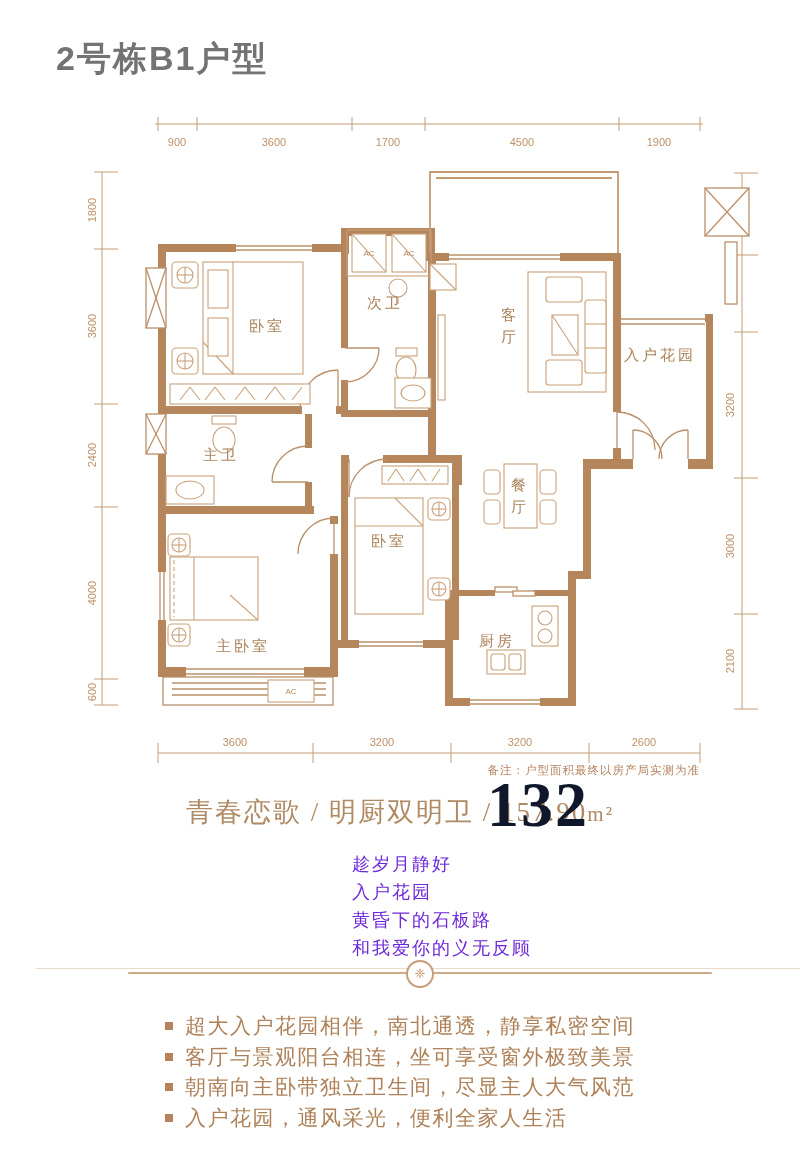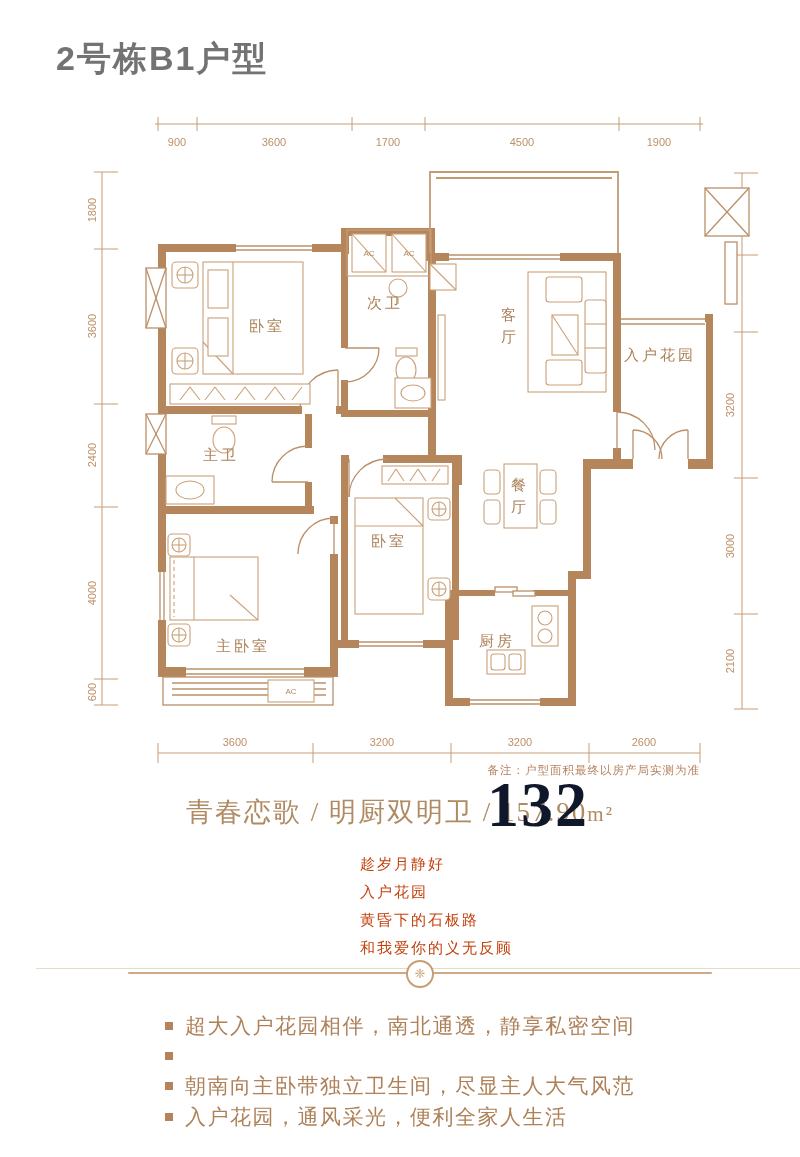--- a/index.html
+++ b/index.html
@@ -19,22 +19,22 @@
   .note{font-size:11.5px;fill:#b5825f;letter-spacing:1px;}
   .ac{font-size:8px;fill:#b5855c;letter-spacing:0;}
   .headline{position:absolute;top:794px;left:0;width:100%;text-align:center;
             font-family:"Liberation Serif","DejaVu Serif",serif;color:#b08a63;
             font-size:27px;letter-spacing:2px;white-space:nowrap;}
   .area-wrap{position:relative;display:inline-block;}
   .big-num{position:absolute;left:-14px;top:-24px;line-height:1;
            font-family:Liberation Serif, serif;font-weight:bold;
            font-size:64px;color:#0f172a;}
   .unit{font-size:21px;}
-  .poem{position:absolute;left:360px;top:850px;font-family:"Liberation Serif","DejaVu Serif",serif;
-        color:#c2410c;font-size:15px;letter-spacing:2px;line-height:28px;}
+  .poem{position:absolute;left:352px;top:850px;font-family:"Liberation Serif","DejaVu Serif",serif;
+        color:#6d28d9;font-size:18px;letter-spacing:2px;line-height:28px;}
   .divider{position:absolute;top:960px;left:128px;width:584px;height:28px;}
   .divider .line1{position:absolute;top:8px;left:-92px;right:-92px;height:1px;background:#e8dac9;}
   .divider .line2{position:absolute;top:12px;left:0;right:0;height:2px;background:#cfa985;border-radius:2px;}
   .divider .orn{position:absolute;top:0;left:50%;margin-left:-14px;width:24px;height:24px;
                 border:2px solid #c89d75;border-radius:50%;background:#fff;color:#c89d75;
                 font-size:13px;line-height:24px;text-align:center;}
   .features{position:absolute;top:1012px;left:0;width:100%;}
   .features-inner{width:fit-content;margin:0 auto;}
   .feature-row{line-height:29.5px;white-space:nowrap;}
   .bullet{display:inline-block;width:8px;height:8px;background:#b5825a;margin-right:12px;vertical-align:3px;}
@@ -390,19 +390,19 @@
 
   <div class="divider">
     <div class="line1"></div>
     <div class="line2"></div>
     <div class="orn">❈</div>
   </div>
 
   <div class="features">
     <div class="features-inner">
       <div class="feature-row"><span class="bullet"></span><span class="feature-text">超大入户花园相伴，南北通透，静享私密空间</span></div>
-      <div class="feature-row"><span class="bullet"></span></div>
+      <div class="feature-row"><span class="bullet"></span><span class="feature-text">客厅与景观阳台相连，坐可享受窗外极致美景</span></div>
       <div class="feature-row"><span class="bullet"></span><span class="feature-text">朝南向主卧带独立卫生间，尽显主人大气风范</span></div>
       <div class="feature-row"><span class="bullet"></span><span class="feature-text">入户花园，通风采光，便利全家人生活</span></div>
     </div>
   </div>
 
 </div>
 
 </body></html>

